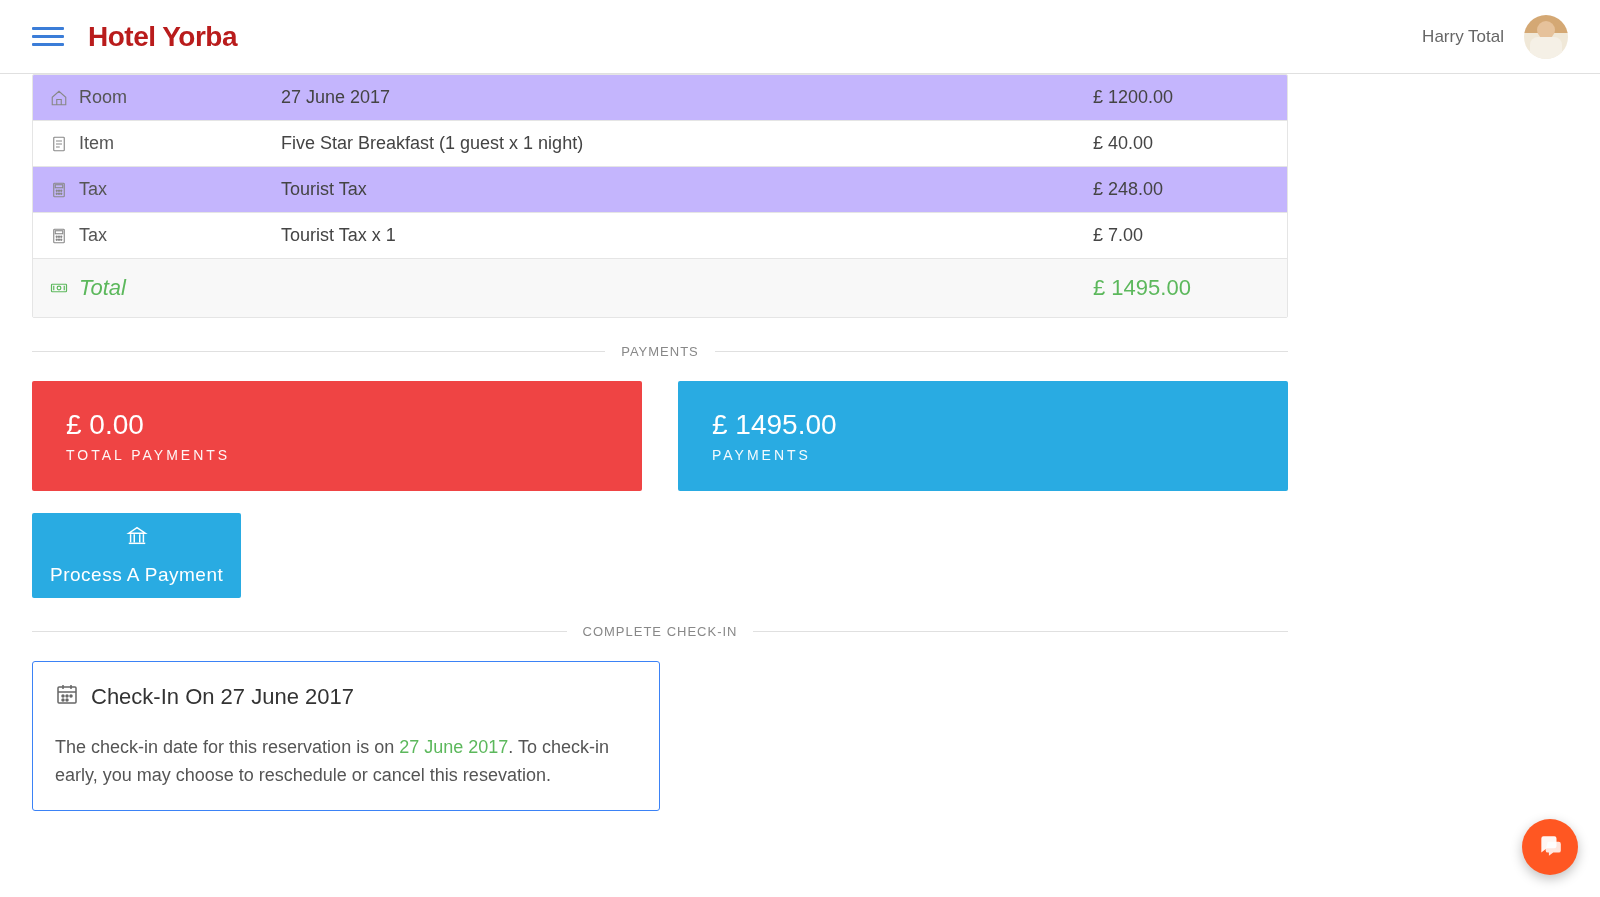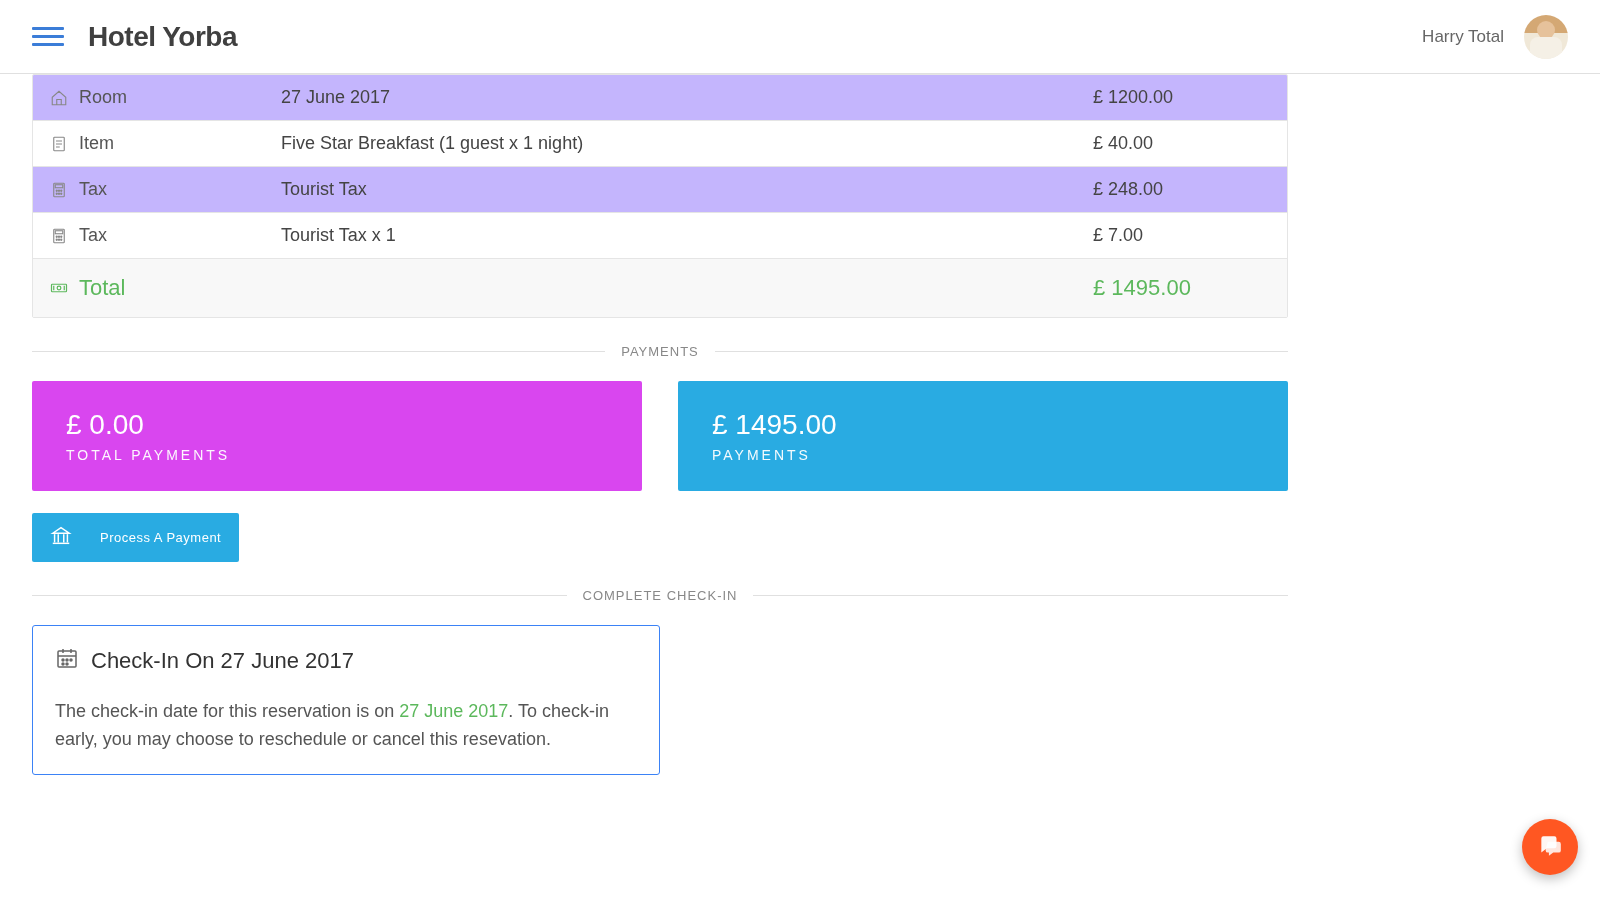--- a/index.html
+++ b/index.html
@@ -3,61 +3,61 @@
   <meta charset="utf-8">
   <style>
     * { margin: 0; padding: 0; box-sizing: border-box; }
     body { font-family: -apple-system, BlinkMacSystemFont, "Segoe UI", sans-serif; color: #333; background: #fff; }
 
     
     .header { height: 74px; border-bottom: 1px solid #e0e0e0; display: flex; align-items: center; justify-content: space-between; padding: 0 32px; }
     .header-left { display: flex; align-items: center; gap: 24px; }
     .menu-toggle { display: flex; flex-direction: column; gap: 5px; cursor: pointer; }
     .menu-toggle span { display: block; width: 32px; height: 3px; background: #3b7dd8; border-radius: 1px; }
-    .brand { font-family: "Arial Black", Arial, sans-serif; font-weight: 900; font-size: 28px; color: #404040; letter-spacing: -0.5px; }
+    .brand { font-family: "Arial Black", Arial, sans-serif; font-weight: 900; font-size: 28px; color: #b91c1c; letter-spacing: -0.5px; }
     .header-right { display: flex; align-items: center; gap: 20px; }
     .username { color: #666; font-size: 17px; }
     .avatar { width: 44px; height: 44px; border-radius: 50%; background: linear-gradient(#d4a874 40%, #f0e8d8 40%); position: relative; overflow: hidden; }
     .avatar::before { content: ""; position: absolute; top: 6px; left: 50%; transform: translateX(-50%); width: 18px; height: 18px; background: #e6c29b; border-radius: 50%; }
     .avatar::after { content: ""; position: absolute; bottom: 0; left: 50%; transform: translateX(-50%); width: 32px; height: 22px; background: #f5f0e6; border-radius: 8px 8px 0 0; }
 
     
     .content { padding: 0 32px 40px; max-width: 1320px; }
 
     
     .invoice-table { border: 1px solid #e5e5e5; border-radius: 2px; overflow: hidden; }
     .invoice-row { display: flex; align-items: center; padding: 12px 14px; border-bottom: 1px solid #e5e5e5; font-size: 18px; }
     .invoice-row:last-child { border-bottom: none; }
     .invoice-row.alt { background: #c4b5fd; }
     .invoice-row.total { background: #f8f8f8; color: #5cb85c; font-size: 22px; padding: 16px 14px; }
     .row-icon { width: 24px; display: flex; justify-content: center; color: #888; flex-shrink: 0; }
     .row-icon svg { width: 18px; height: 18px; }
     .row-cat { width: 210px; color: #555; flex-shrink: 0; padding-left: 8px; }
     .row-desc { flex: 1; color: #444; }
     .row-amt { width: 180px; text-align: left; color: #444; flex-shrink: 0; }
-    .invoice-row.total .row-cat { color: #5cb85c; }
+    .invoice-row.total .row-cat { color: #5cb85c; font-style: italic; }
     .invoice-row.total .row-amt { color: #5cb85c; }
     .invoice-row.total .row-icon { color: #5cb85c; }
 
     
     .section-divider { display: flex; align-items: center; margin: 26px 0 22px; }
     .section-divider::before, .section-divider::after { content: ""; flex: 1; height: 1px; background: #e0e0e0; }
     .section-divider span { padding: 0 16px; font-size: 13px; letter-spacing: 1px; color: #888; }
 
     
     .payment-cards { display: flex; gap: 36px; }
     .pcard { flex: 1; padding: 28px 34px; color: #fff; border-radius: 2px; }
-    .pcard.green { background: #d946ef; }
+    .pcard.green { background: #ef4444; }
     .pcard.blue { background: #29abe2; }
     .pcard-value { font-size: 28px; font-weight: 400; margin-bottom: 6px; }
     .pcard-label { font-size: 14px; letter-spacing: 3px; opacity: 0.95; }
 
     
     .process-btn-wrap { margin-top: 22px; }
-    .process-btn { display: inline-flex; align-items: center; gap: 28px; background: #29abe2; color: #fff; border: none; padding: 12px 18px; font-size: 13px; letter-spacing: 0.5px; cursor: pointer; border-radius: 2px; }
+    .process-btn { display: inline-flex; align-items: center; gap: 12px; background: #29abe2; color: #fff; border: none; padding: 12px 18px; font-size: 19px; letter-spacing: 0.5px; cursor: pointer; border-radius: 2px; flex-direction: column; }
     .process-btn svg { width: 22px; height: 22px; }
 
     
     .checkin-panel { border: 1px solid #3b82f6; border-radius: 3px; padding: 20px 22px; max-width: 628px; }
     .checkin-title { display: flex; align-items: center; gap: 12px; font-size: 22px; color: #333; margin-bottom: 22px; }
     .checkin-title svg { width: 24px; height: 24px; color: #666; }
     .checkin-body { font-size: 18px; color: #555; line-height: 1.55; }
     .checkin-date-inline { color: #5cb85c; }
 
     

